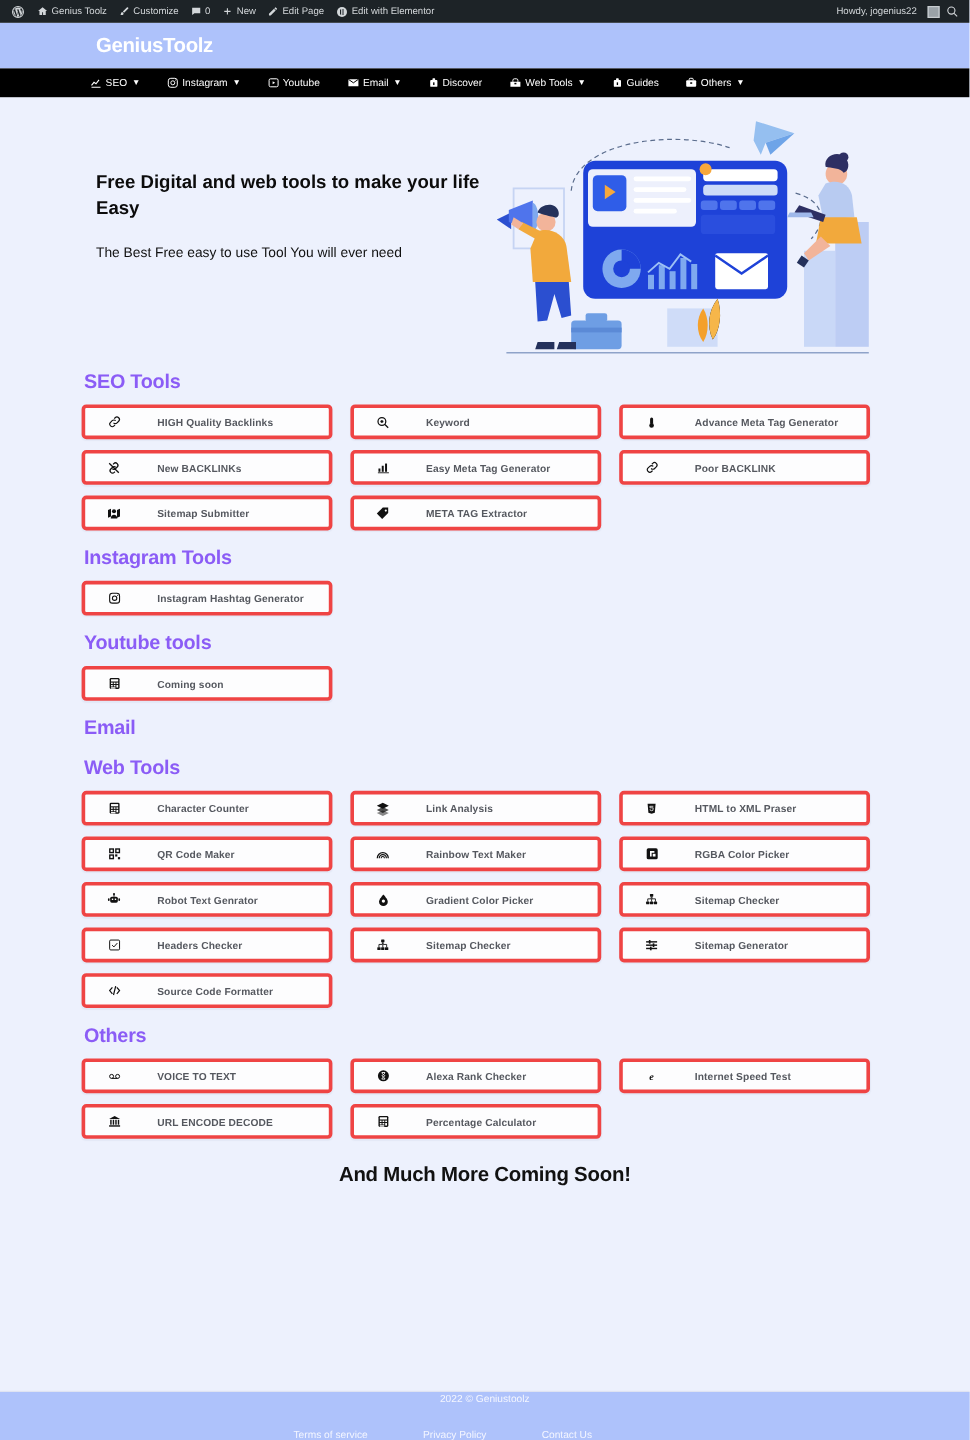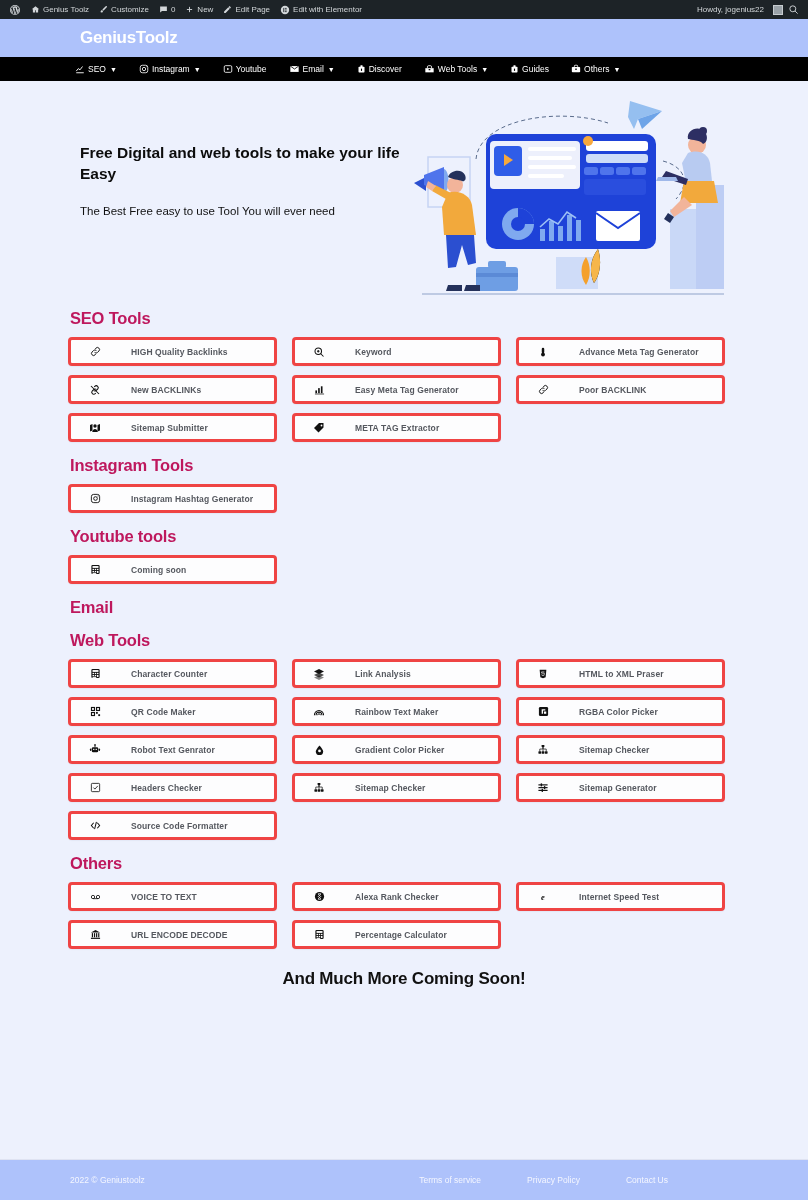--- a/index.html
+++ b/index.html
@@ -45,21 +45,21 @@
   
   .hero { height: 228px; position: relative; }
   .hero-text { position: absolute; left: 80px; top: 62px; width: 330px; }
   .hero-title { font-size: 15.5px; font-weight: bold; color: #0c0c0c; line-height: 1.33; }
   .hero-sub { font-size: 11.5px; color: #111; margin-top: 20px; line-height: 1.3; }
   .hero-art { position: absolute; left: 408px; top: 8px; width: 322px; height: 212px; }
 
   
   .page { padding: 0 68px; }
   .sec-title {
-    font-size: 16.5px; font-weight: bold; color: #be185d;
+    font-size: 16.5px; font-weight: bold; color: #8b5cf6;
     margin: 0 0 9px 2px; letter-spacing: -0.2px;
   }
   .grid { display: grid; grid-template-columns: repeat(3, 209px); column-gap: 15px; row-gap: 9px; }
   .card {
     height: 29px; background: #fdfdfe; border: 3px solid #ef4444;
     border-radius: 4px; display: flex; align-items: center;
     box-shadow: 0 1px 1px rgba(60,70,110,.05);
     padding-left: 14px; overflow: hidden;
   }
   .card .ic { width: 20px; display: flex; align-items: center; justify-content: center; color: #111; flex: none; }
@@ -73,21 +73,21 @@
   .coming {
     text-align: center; font-size: 17px; font-weight: bold;
     color: #111; margin-top: 20px; letter-spacing: -0.2px;
   }
 
   
   .footer-wrap { position: absolute; left: 0; bottom: 0; width: 808px; }
   .footer-rule { height: 1px; background: #dfe3f2; }
   .footer {
     height: 40px; background: #aec2fb; display: flex; align-items: center;
-    color: #f4f6ff; font-size: 8.5px; padding: 0 70px;
+    color: #f4f6ff; font-size: 8.5px; padding: 0 70px; flex-direction: column;
   }
   .footer .copy { flex: 1; }
   .footer .links { display: flex; gap: 46px; padding-right: 70px; }
 </style>
 </head>
 <body>
 
 <div class="adminbar">
   <div class="ab-item">
     <span>

